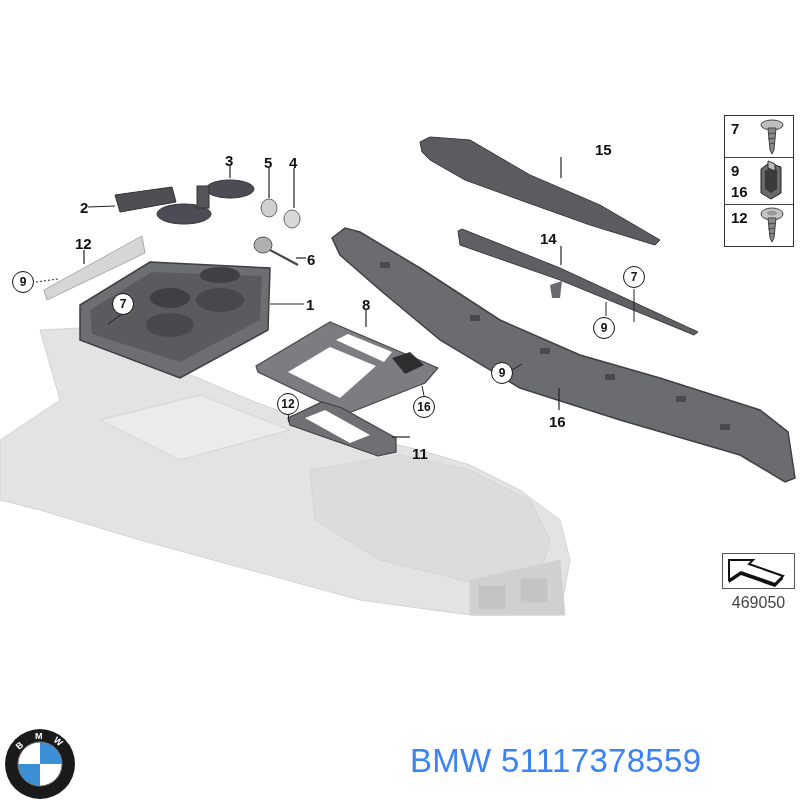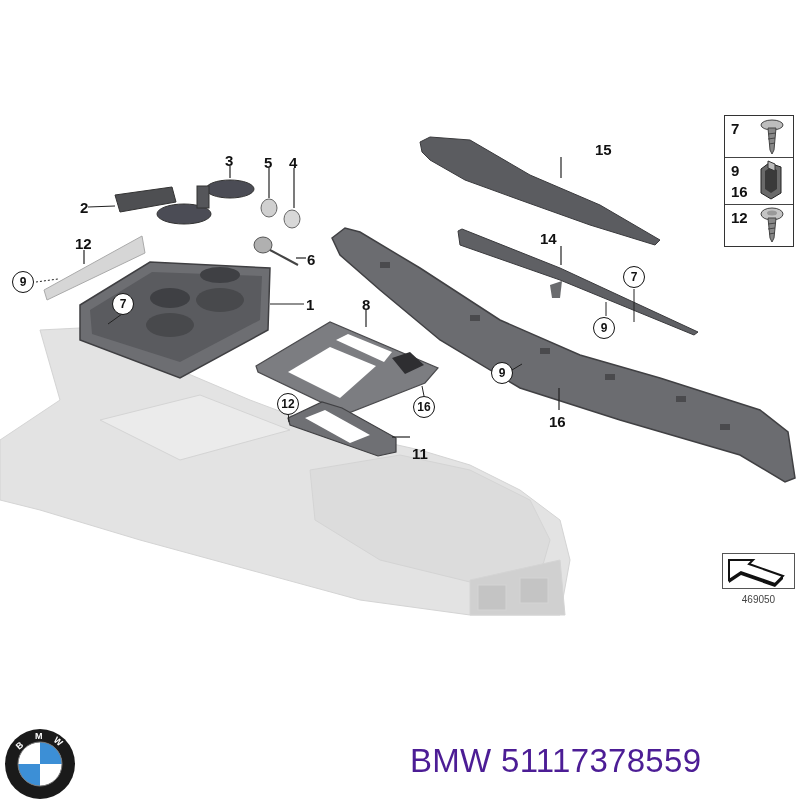--- a/index.html
+++ b/index.html
@@ -15,23 +15,23 @@
           box-sizing: border-box; font-family: "Liberation Sans", sans-serif; }
   .legend { position: absolute; left: 724px; top: 115px; width: 70px; height: 132px;
             border: 1.5px solid #333; box-sizing: border-box; background: #fff; }
   .legend-row { position: absolute; left: 0; width: 100%; border-bottom: 1.5px solid #444; box-sizing: border-box; }
   .legend-row:last-child { border-bottom: none; }
   .legend-num { position: absolute; left: 6px; font-weight: bold; font-size: 15px; color: #111; }
   .legend-icon { position: absolute; right: 8px; }
   .refbox { position: absolute; left: 722px; top: 553px; width: 73px; height: 36px;
             border: 1.3px solid #555; box-sizing: border-box; }
   .refnum { position: absolute; left: 722px; top: 594px; width: 73px; text-align: center;
-            font-size: 10px; color: #444; }
+            font-size: 16px; color: #444; }
   .logo { position: absolute; left: 4px; top: 728px; width: 72px; height: 72px; }
-  .caption { position: absolute; left: 410px; top: 742px; font-size: 33px; color: #4c1d95;
+  .caption { position: absolute; left: 410px; top: 742px; font-size: 33px; color: #3b82f6;
              letter-spacing: 0.3px; }
 </style>
 </head>
 <body>
 
 <div class="diagram">
   <svg width="800" height="640" viewBox="0 0 800 640">
 
     <g fill="#e3e3e3" stroke="#d4d4d4" stroke-width="1">
       <path d="M40 330 L80 328 L250 400 L330 430 L420 450 L470 465 L520 490 L560 520 L570 560 L560 615 L470 615 L360 600 L250 570 L140 540 L40 510 L0 500 L0 440 L60 400 Z"></path>

